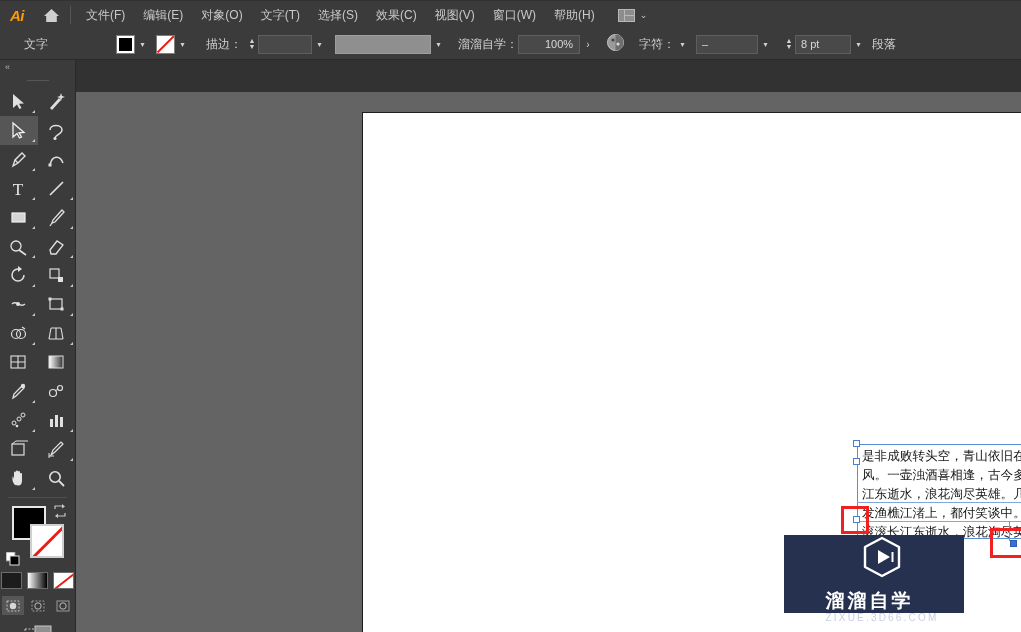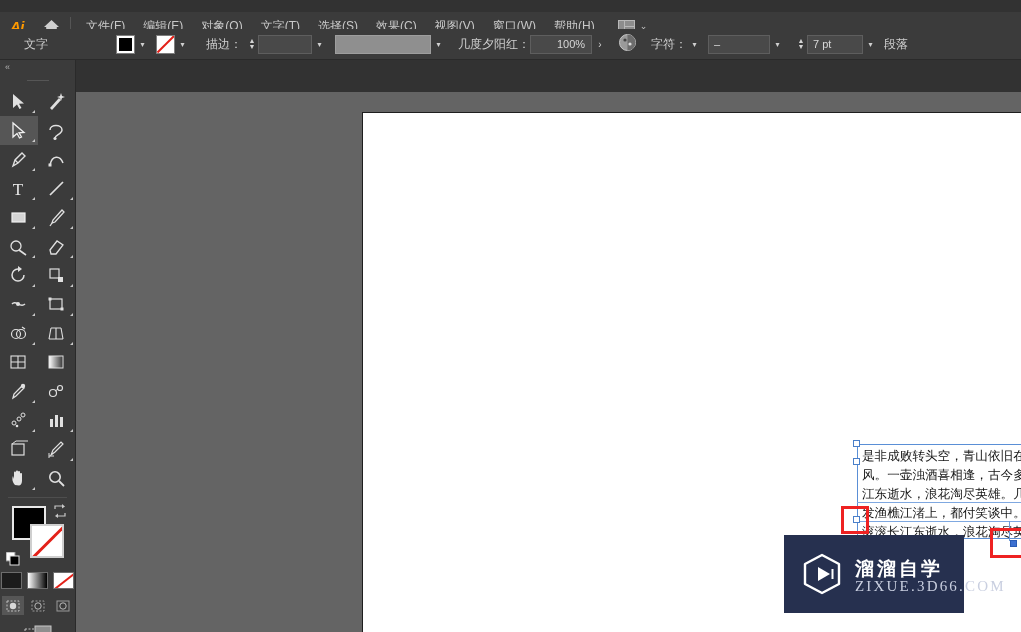--- a/index.html
+++ b/index.html
@@ -7,21 +7,21 @@
     width: 1021px; height: 632px;
     overflow: hidden;
     background: #323232;
     font-family: "Liberation Sans", "DejaVu Sans", sans-serif;
     -webkit-font-smoothing: antialiased;
   }
   .app { position: relative; width: 1021px; height: 632px; }
 
   
   .menubar {
-    position: absolute; left: 0; top: 12px; width: 1021px; height: 29px;
+    position: absolute; left: 0; top: 1px; width: 1021px; height: 29px;
     background: #3b3b3b;
     border-bottom: 1px solid #2a2a2a;
     display: flex; align-items: center;
   }
   .ai-logo {
     width: 34px; height: 29px; display: flex; align-items: center; justify-content: center;
     color: #ff9a00; font-weight: bold; font-size: 15px; font-style: italic;
     letter-spacing: -0.5px;
   }
   .home-btn {
@@ -208,31 +208,31 @@
   .portline {
     position: absolute; background: #6f9ad8;
   }
   .redbox {
     position: absolute; border: 3px solid #ee2222;
   }
 
   
   .watermark {
     position: absolute; left: 784px; top: 535px; width: 180px; height: 78px;
-    background: #26304f; display: flex; align-items: center; padding-left: 16px; gap: 11px;
+    background: #26304f; display: flex; align-items: center; padding-left: 16px; gap: 11px; flex-direction: column;
   }
   .wm-logo { width: 44px; height: 44px; flex: 0 0 44px; }
   .wm-txt { display: flex; flex-direction: column; gap: 3px; }
   .wm-cn {
     color: #ffffff; font-size: 19px; letter-spacing: 3px; font-weight: bold;
     line-height: 20px; font-family: "DejaVu Sans", sans-serif;
   }
   .wm-en {
-    color: #c9cfe0; font-size: 15px; letter-spacing: 2.2px; line-height: 10px;
-    font-family: Liberation Serif, serif;
+    color: #c9cfe0; font-size: 10px; letter-spacing: 2.2px; line-height: 10px;
+    font-family: Liberation Sans, sans-serif;
   }
 </style>
 </head>
 <body>
 
 <div class="app">
 
   <div class="menubar">
     <div class="ai-logo">Ai</div>
     <div class="home-btn">
@@ -284,21 +284,21 @@
         <i>▼</i>
       </span>
     <span class="field stroke-w"></span>
     <span class="dd-arrow">▾</span>
 
     <div style="width:8px"></div>
     <span class="field profile"></span>
     <span class="dd-arrow">▾</span>
 
     <div style="width:12px"></div>
-    <span class="opt-label">几度夕阳红：</span>
+    <span class="opt-label">溜溜自学：</span>
     <span class="field opacity">100%</span>
     <span class="chev-btn">›</span>
 
     <span class="recolor-ico">
       <svg width="19" height="19" viewBox="0 0 19 19">
         <circle cx="9.5" cy="9.5" r="8" fill="#9a9a9a" stroke="#c8c8c8" stroke-width="1"></circle>
         <path d="M9.5 1.5 A8 8 0 0 1 9.5 17.5 Z" fill="#6d6d6d"></path>
         <circle cx="7" cy="7" r="1.6" fill="#444"></circle>
         <circle cx="12" cy="11" r="1.6" fill="#ddd"></circle>
       </svg>
@@ -310,21 +310,21 @@
 
     <div style="width:6px"></div>
     <span class="field fontstyle">–</span>
     <span class="dd-arrow">▾</span>
 
     <div style="width:6px"></div>
     <span class="stepper">
         <i>▲</i>
         <i>▼</i>
       </span>
-    <span class="field fontsize">7 pt</span>
+    <span class="field fontsize">8 pt</span>
     <span class="dd-arrow">▾</span>
 
     <div style="width:6px"></div>
     <span class="opt-label">段落</span>
   </div>
 
 
   <div class="toolbar">
     <div class="tb-collapse">«</div>
     <div class="tb-grip">

